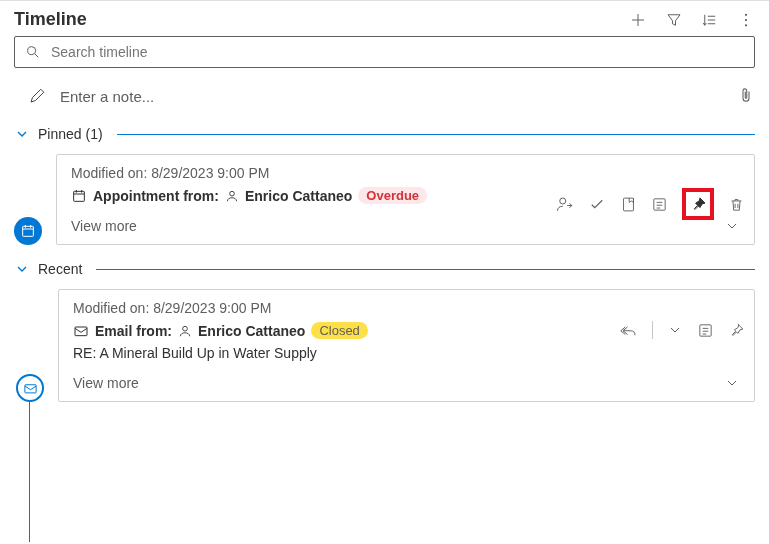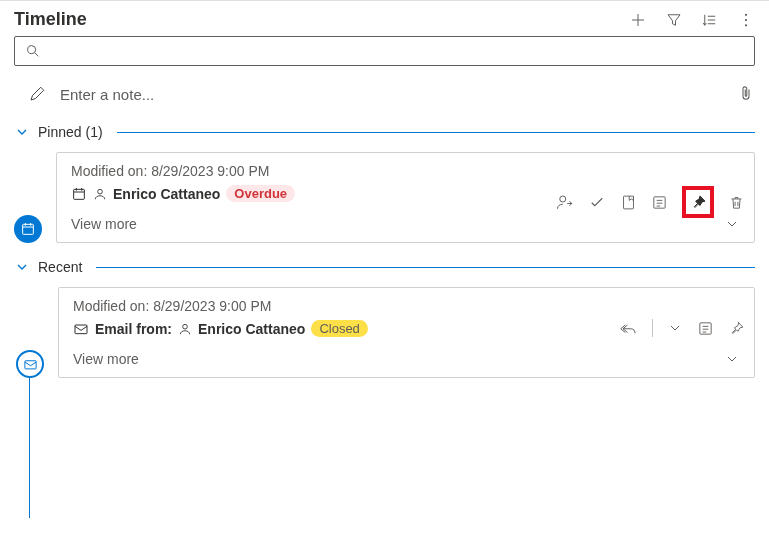--- a/index.html
+++ b/index.html
@@ -236,20 +236,21 @@
 </div>
 
 <div class="search-wrap">
   <div class="search">
     <span class="icon">
       <svg width="16" height="16" viewBox="0 0 24 24" stroke="#605e5c" stroke-width="1.5" fill="none">
           <circle cx="10" cy="10" r="6"></circle>
           <path d="M20 20l-5-5"></path>
         </svg>
     </span>
+    <input type="text" placeholder="Search timeline" style="">
   </div>
 </div>
 
 <div class="note-row">
   <span class="icon">
     <svg width="18" height="18" viewBox="0 0 24 24" stroke="#323130" stroke-width="1.2" fill="none">
         <path d="M4 20l2-6L17 3l4 4L10 18l-6 2z"></path>
       </svg>
   </span>
   <div class="note-input">Enter a note...</div>
@@ -280,20 +281,21 @@
   <div class="card-wrap">
     <div class="card">
       <div class="meta">Modified on: 8/29/2023 9:00 PM</div>
       <div class="title-row">
         <span class="icon">
           <svg width="16" height="16" viewBox="0 0 24 24" stroke="#323130" stroke-width="1.5" fill="none">
               <rect x="4" y="5" width="16" height="15" rx="1"></rect>
               <path d="M4 9h16M8 3v4M16 3v4"></path>
             </svg>
         </span>
+        <span class="label">Appointment from:</span>
         <span class="icon">
           <svg width="14" height="14" viewBox="0 0 24 24" stroke="#323130" stroke-width="1.5" fill="none">
               <circle cx="12" cy="8" r="4"></circle>
               <path d="M4 21c0-4 4-6 8-6s8 2 8 6"></path>
             </svg>
         </span>
         <span class="person-name">Enrico Cattaneo</span>
         <span class="badge-overdue">Overdue</span>
       </div>
       <div class="footer">
@@ -379,20 +381,21 @@
         <span class="label">Email from:</span>
         <span class="icon">
           <svg width="14" height="14" viewBox="0 0 24 24" stroke="#323130" stroke-width="1.5" fill="none">
               <circle cx="12" cy="8" r="4"></circle>
               <path d="M4 21c0-4 4-6 8-6s8 2 8 6"></path>
             </svg>
         </span>
         <span class="person-name">Enrico Cattaneo</span>
         <span class="badge-closed">Closed</span>
       </div>
+      <div class="body">RE: A Mineral Build Up in Water Supply</div>
       <div class="footer">
         <span class="viewmore">View more</span>
         <span class="icon">
           <svg width="16" height="16" viewBox="0 0 24 24" stroke="#605e5c" stroke-width="1.5" fill="none">
               <path d="M6 9l6 6 6-6"></path>
             </svg>
         </span>
       </div>
     </div>
     <div class="card-actions" style="top:32px">

